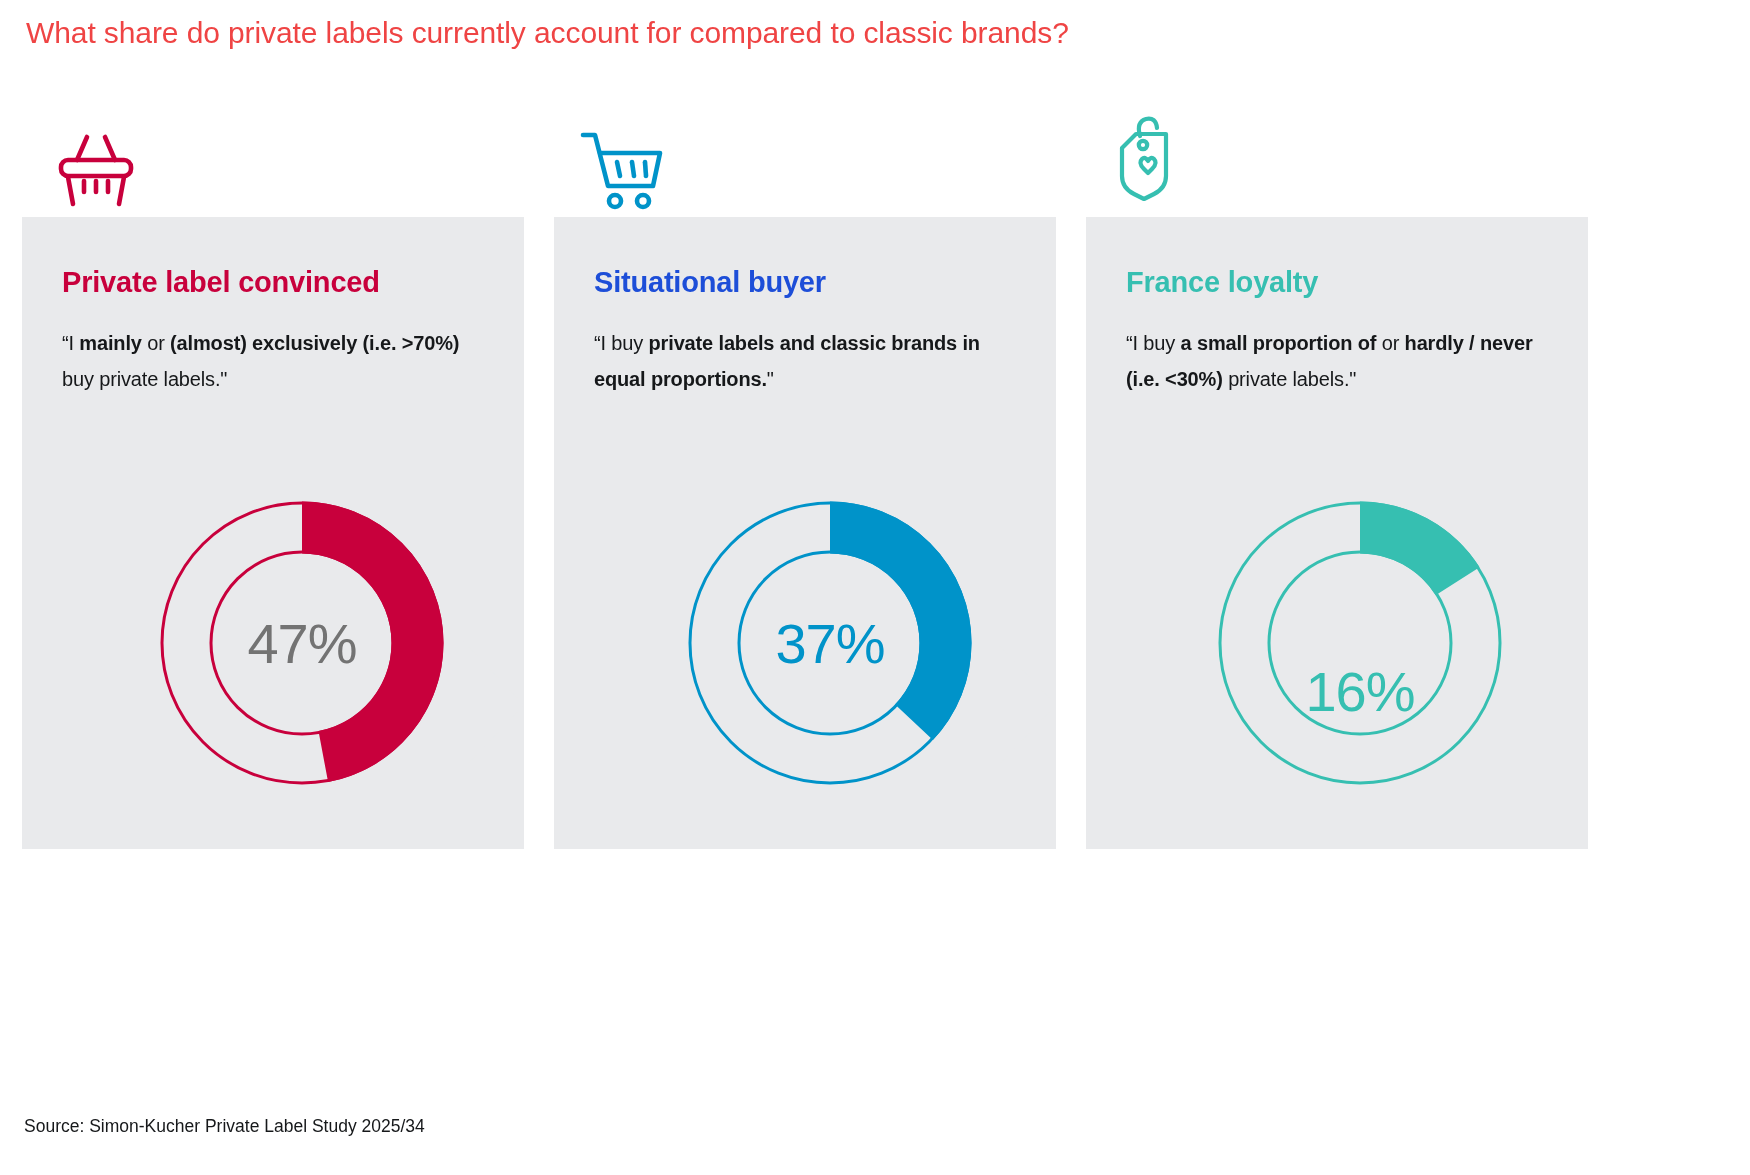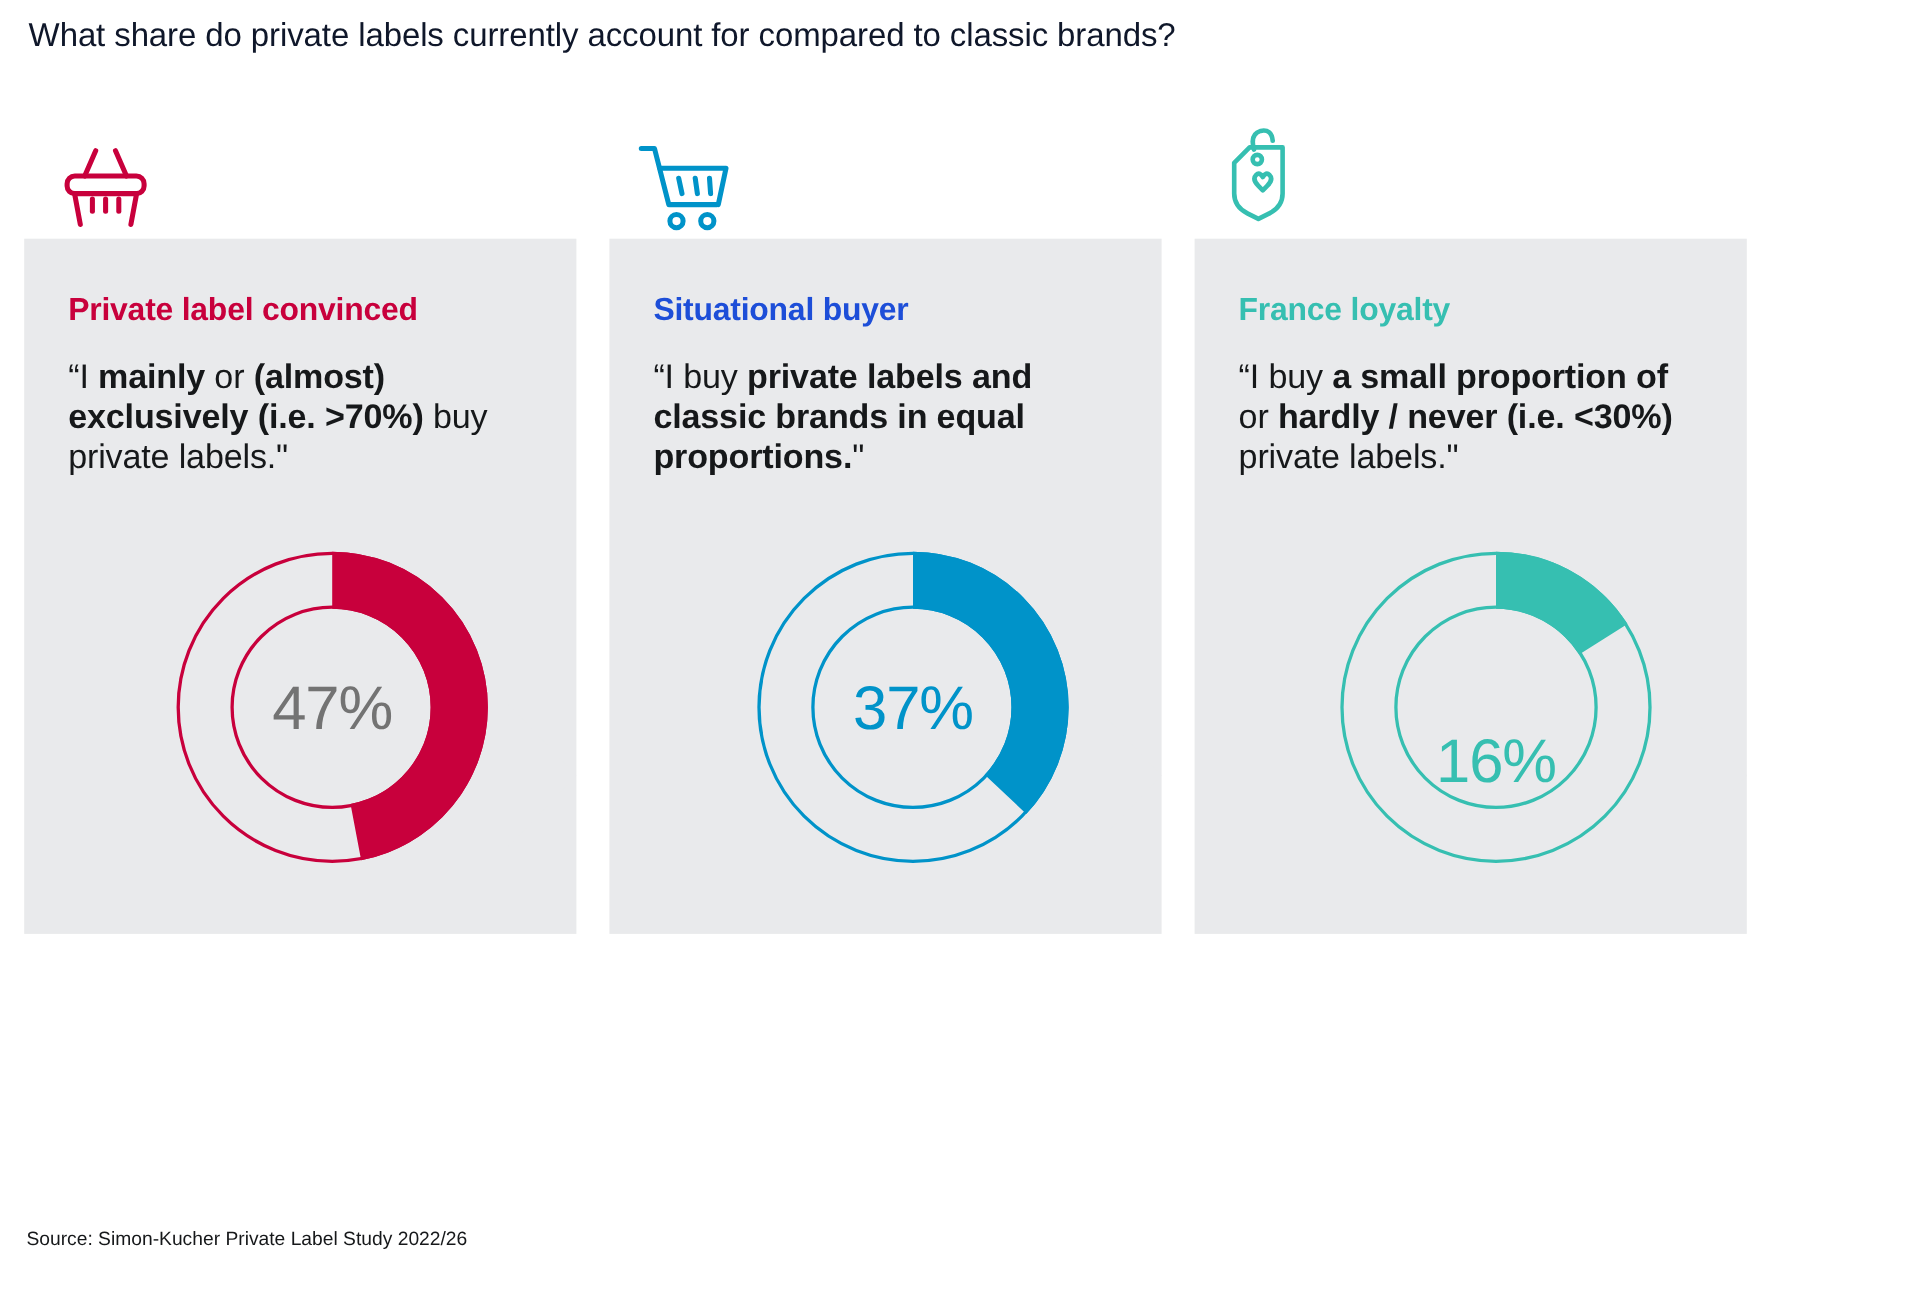--- a/index.html
+++ b/index.html
@@ -15,21 +15,21 @@
     -webkit-font-smoothing: antialiased;
   }
 
   
   .page-title {
     position: absolute;
     left: 26px;
     top: 16px;
     font-size: 30px;
     font-weight: 400;
-    color: #0f172a;
+    color: #ef4444;
     letter-spacing: -0.1px;
     white-space: nowrap;
   }
 
   
   .cards {
     position: absolute;
     left: 0;
     top: 120px;
     width: 1750px;
@@ -85,21 +85,21 @@
   }
   .card.c1 .card-heading { color: #C8003C; }
   .card.c2 .card-heading { color: #1d4ed8; }
   .card.c3 .card-heading { color: #36BFB1; }
 
   .card-quote {
     position: absolute;
     left: 40px;
     top: 108px;
     width: 420px;
-    font-size: 31px;
+    font-size: 20px;
     line-height: 36px;
     color: #16181a;
     font-weight: 400;
     letter-spacing: -0.15px;
   }
   .card-quote b { font-weight: 700; }
 
   
   .donut-wrap {
     position: absolute;
@@ -260,14 +260,14 @@
           <circle cx="154" cy="154" r="115.5" fill="none" stroke="#36BFB1" stroke-width="52" stroke-dasharray="116.1 609.6" transform="rotate(-90 154 154)"></circle>
         </svg>
         <div class="donut-value">16%</div>
       </div>
     </div>
   </div>
 
 </div>
 
 <div class="footer">
-  <div class="footer-line">Source: Simon-Kucher Private Label Study 2022/26</div>
+  <div class="footer-line">Source: Simon-Kucher Private Label Study 2025/34</div>
 </div>
 
 </body></html>

